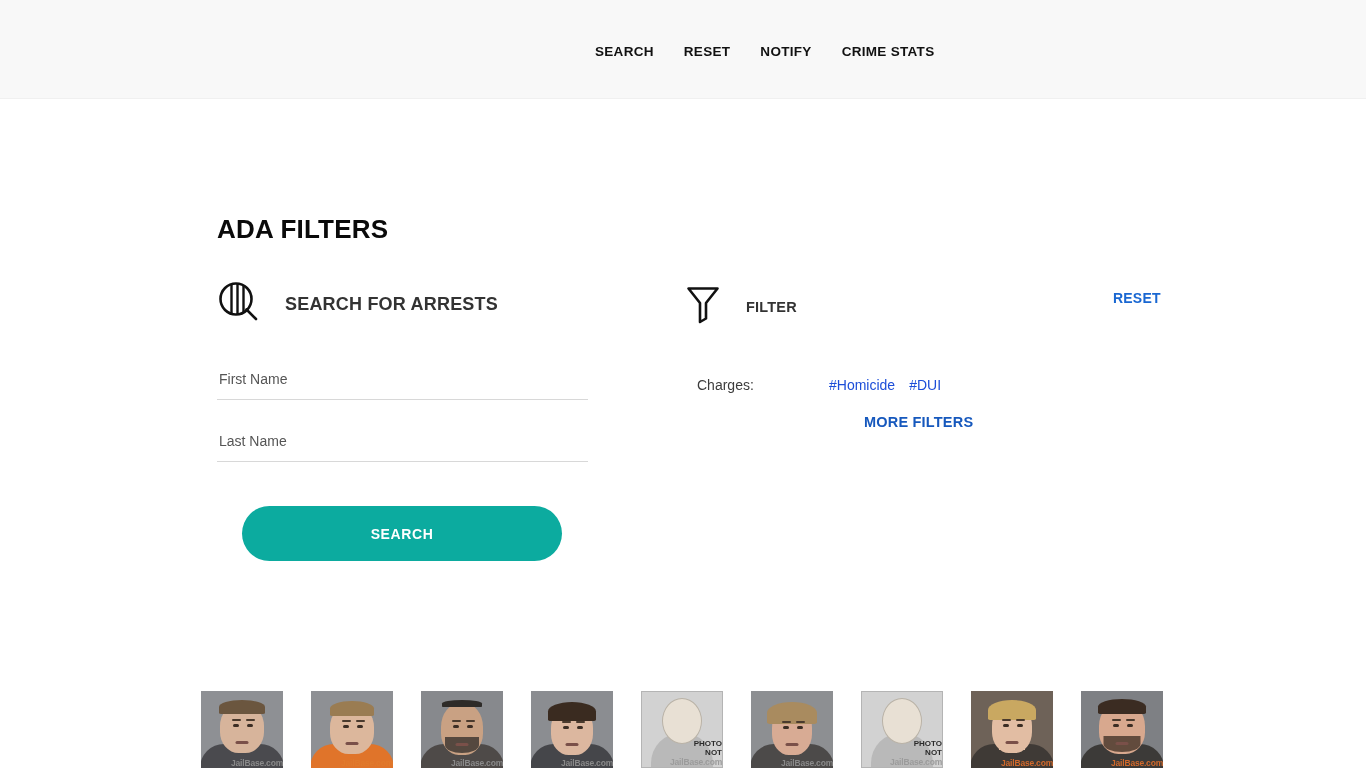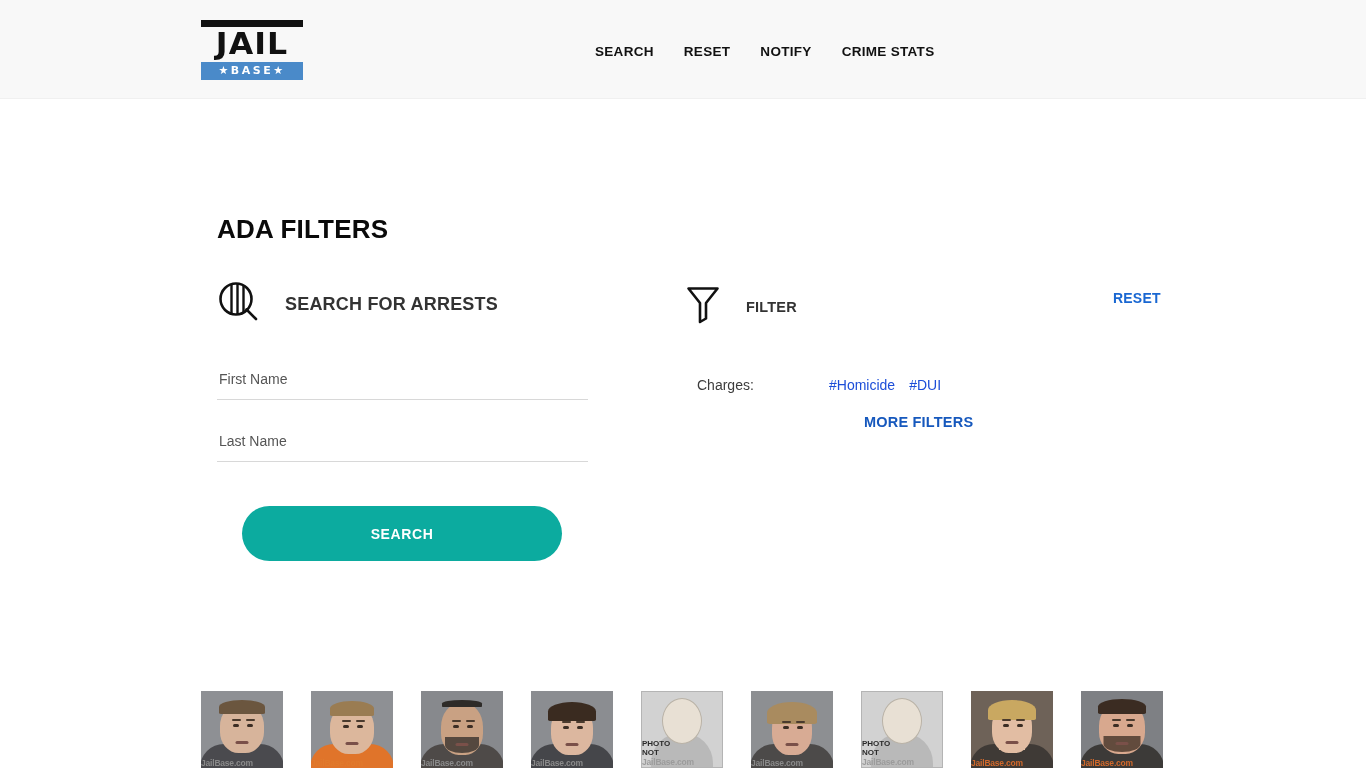--- a/index.html
+++ b/index.html
@@ -287,21 +287,21 @@
   .mug .beard {
     position: absolute;
     left: 50%;
     transform: translateX(-50%);
     border-radius: 0 0 50% 50%;
   }
   .watermark {
     position: absolute;
     left: 0; bottom: 0;
     width: 100%;
-    text-align: left;
+    text-align: right;
     font-size: 8.5px;
     font-weight: bold;
     font-family: "Liberation Sans", sans-serif;
     letter-spacing: -0.2px;
     line-height: 10px;
   }
   
   .mug.placeholder { background: #d2d2d2; border: 1px solid #b4b4b4; }
   .ph-oval {
     position: absolute;
@@ -317,38 +317,33 @@
     left: 50%; bottom: 0;
     transform: translateX(-50%);
     width: 62px; height: 34px;
     background: #b9b9b9;
     border-radius: 30px 30px 0 0;
   }
   .ph-text {
     position: absolute;
     left: 0; bottom: 10px;
     width: 100%;
-    text-align: left;
+    text-align: right;
     font-size: 8px;
     font-weight: bold;
     color: #2b2b2b;
     line-height: 9px;
     font-family: "Liberation Sans", sans-serif;
   }
 </style>
 </head>
 <body>
 
 <div class="header">
 
-  <div class="logo">
-    <div class="logo-topbar"></div>
-    <div class="logo-jail">JAIL</div>
-    <div class="logo-base">★BASE★</div>
-  </div>
 
   <nav class="nav">
     <a class="nav-item">SEARCH</a>
     <a class="nav-item">RESET</a>
     <a class="nav-item">NOTIFY</a>
     <a class="nav-item">CRIME STATS</a>
   </nav>
 
 </div>
 

